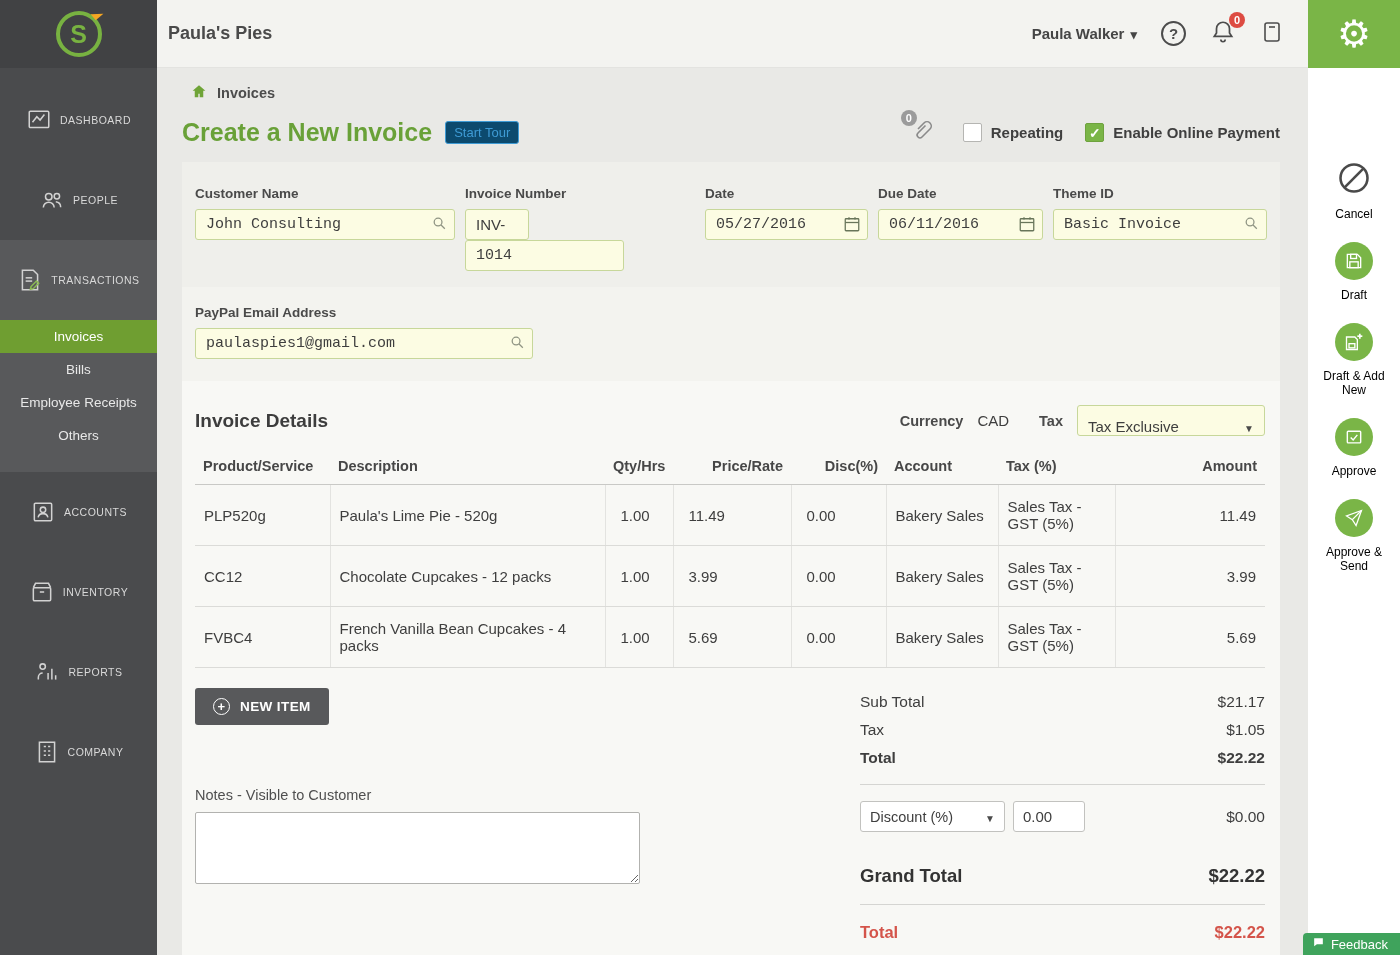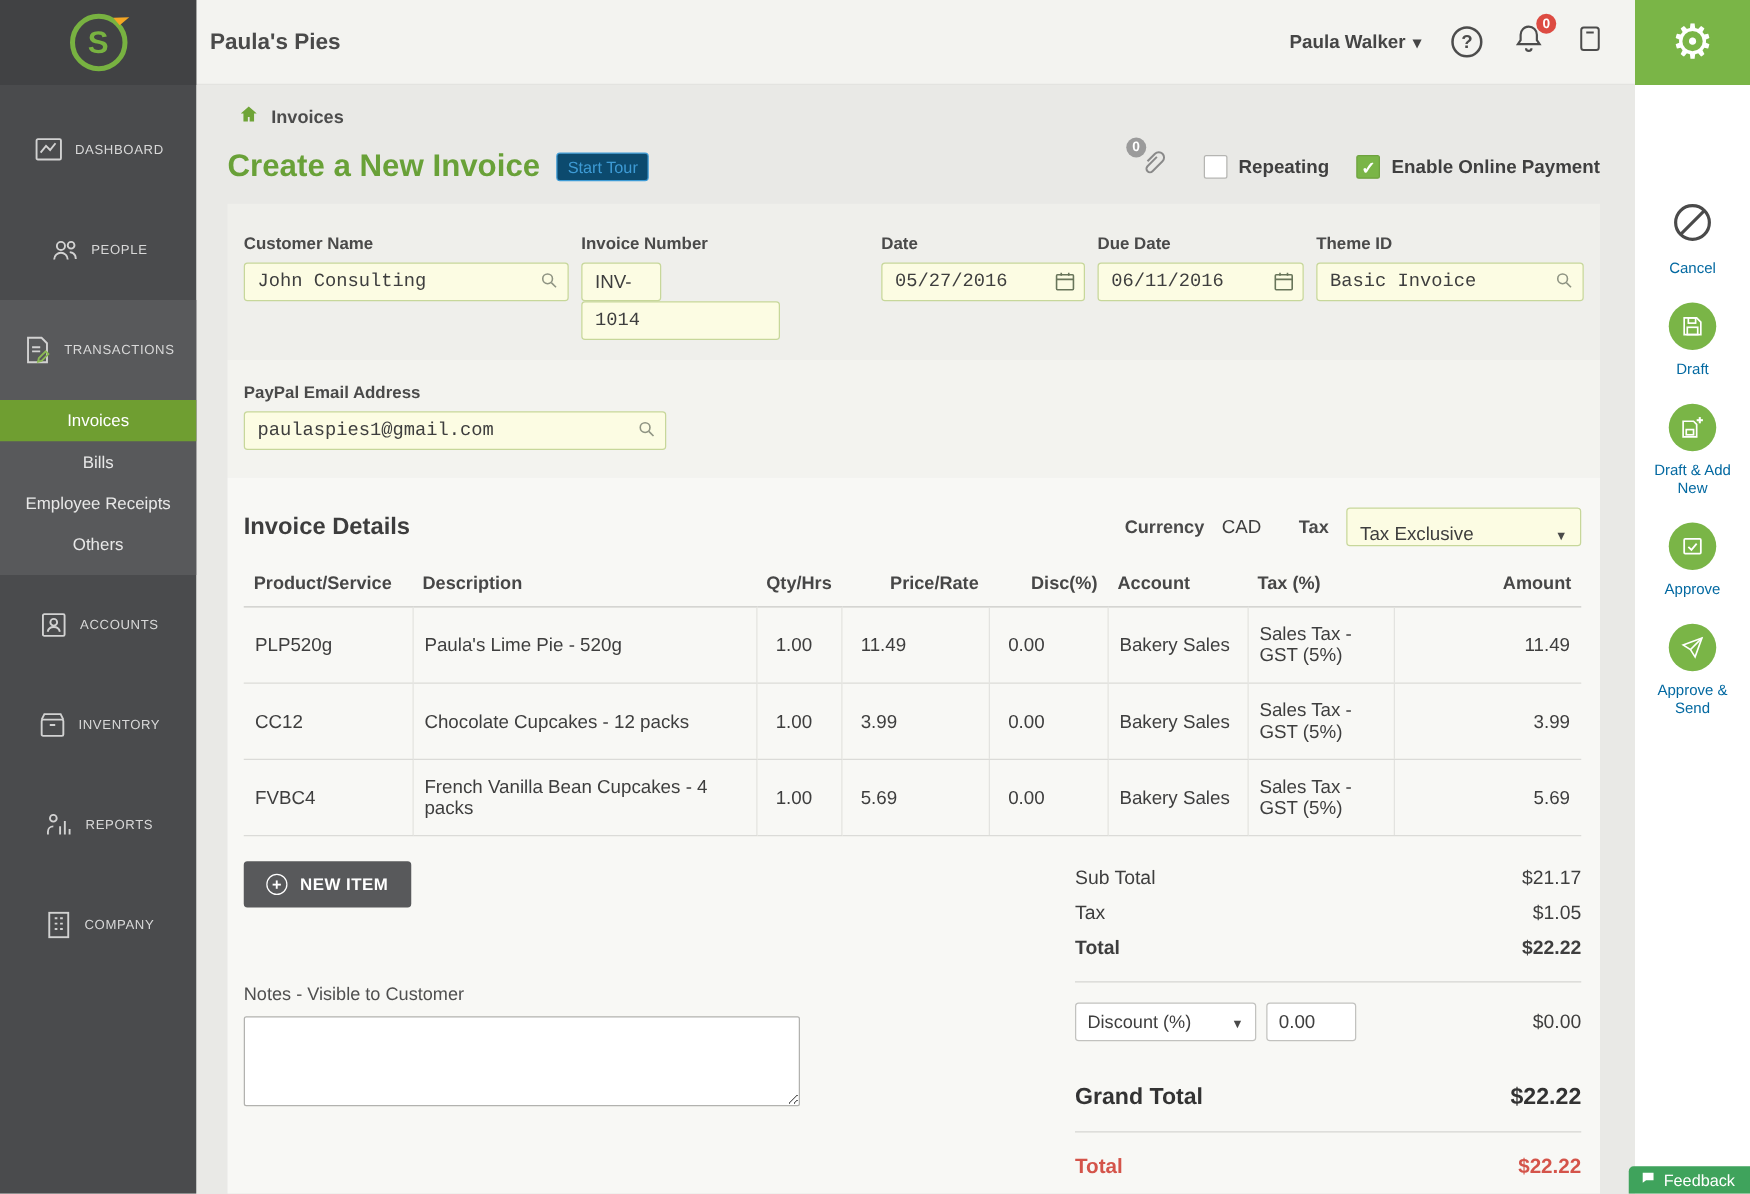--- a/index.html
+++ b/index.html
@@ -15,21 +15,21 @@
   
   .sidebar { position:absolute; left:0; top:0; width:157px; height:955px; background:#4a4b4d; z-index:5; }
   .logo-block { height:68px; background:#414244; display:flex; align-items:center; justify-content:center; }
   .logo-circle { width:46px; height:46px; border-radius:50%; border:4px solid #78b241; color:#78b241;
     font-weight:bold; font-size:25px; display:flex; align-items:center; justify-content:center; position:relative; }
   .logo-flag { position:absolute; top:-6px; right:-3px; width:0; height:0;
     border-left:8px solid transparent; border-bottom:10px solid #f5a623; transform:rotate(50deg); }
   .nav { padding-top:12px; }
   .nav-item { height:80px; display:flex; flex-direction:row; align-items:center; justify-content:center;
     gap:8px; color:#d9d9d9; font-size:10.5px; letter-spacing:.5px; cursor:pointer; }
-  .nav-group { background:#58595b; padding-bottom:8px; }
+  .nav-group { background:#58595b; padding-bottom:20px; }
   .subnav-item { height:33px; display:flex; align-items:center; justify-content:center;
     color:#e8e8e8; font-size:13.5px; cursor:pointer; }
   .subnav-item.active { background:#6f9e31; color:#fff; }
   .nav-icon svg { display:block; }
 
   
   .topbar { position:absolute; left:157px; top:0; width:1151px; height:68px; background:#f3f3f0;
     display:flex; align-items:center; border-bottom:1px solid #e3e3e0; }
   .company-name { margin-left:11px; font-size:18px; font-weight:bold; color:#4a4a4a; }
   .topbar-right { margin-left:auto; margin-right:24px; display:flex; align-items:center; gap:24px; }
@@ -41,21 +41,21 @@
   .badge-red { position:absolute; top:-7px; right:-9px; background:#dd4b42; color:#fff; font-size:11px;
     font-weight:bold; min-width:16px; height:16px; border-radius:8px; display:flex; align-items:center;
     justify-content:center; padding:0 3px; }
   .gear-block { position:absolute; left:1308px; top:0; width:92px; height:68px; background:#7ab547;
     display:flex; align-items:center; justify-content:center; cursor:pointer; z-index:6; }
   .gear-glyph::before { content:"⚙"; color:#fff; font-size:38px; line-height:1; }
 
   
   .action-rail { position:absolute; left:1308px; top:68px; width:92px; height:887px; background:#ffffff;
     display:flex; flex-direction:column; align-items:center; padding-top:92px; gap:21px; z-index:4; }
-  .action { display:flex; flex-direction:column; align-items:center; gap:8px; font-size:12px; color:#0369a1;
+  .action { display:flex; flex-direction:column; align-items:center; gap:8px; font-size:12px; color:#000000;
     text-align:center; cursor:pointer; width:84px; }
   .action-icon-green { width:38px; height:38px; border-radius:50%; background:#7ab547;
     display:flex; align-items:center; justify-content:center; }
 
   
   .content { position:absolute; left:157px; top:68px; width:1151px; height:887px; background:#e9e9e6; overflow:hidden; }
   .breadcrumb { margin:15px 0 0 33px; display:flex; align-items:center; gap:9px;
     font-size:14.5px; font-weight:600; color:#4c4c4c; }
   .breadcrumb .crumb { cursor:pointer; }
   .title-row { margin:15px 28px 0 25px; display:flex; align-items:center; }

